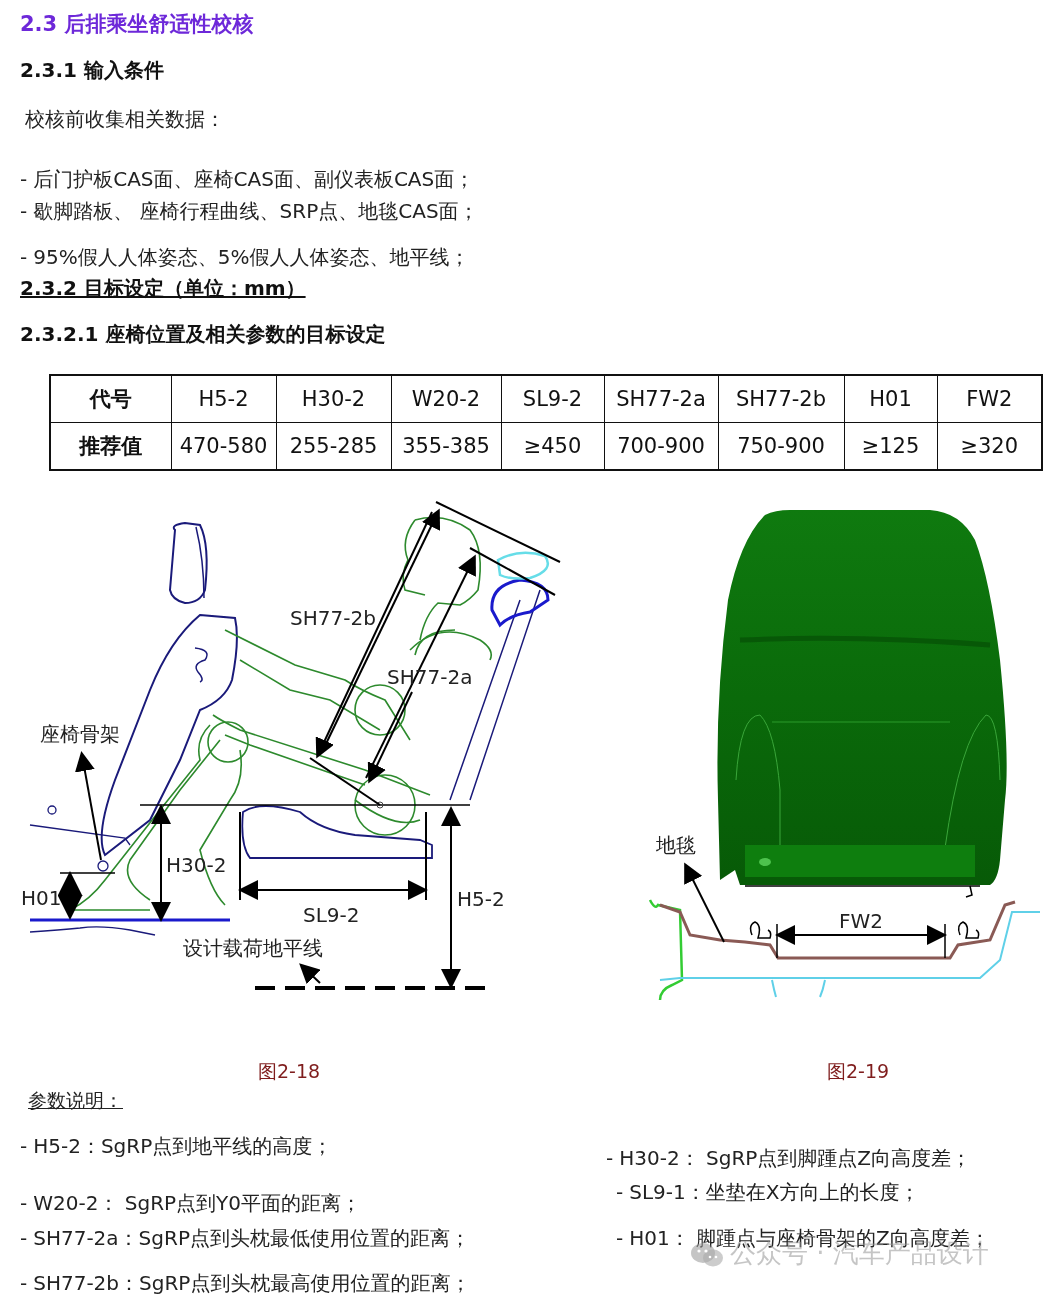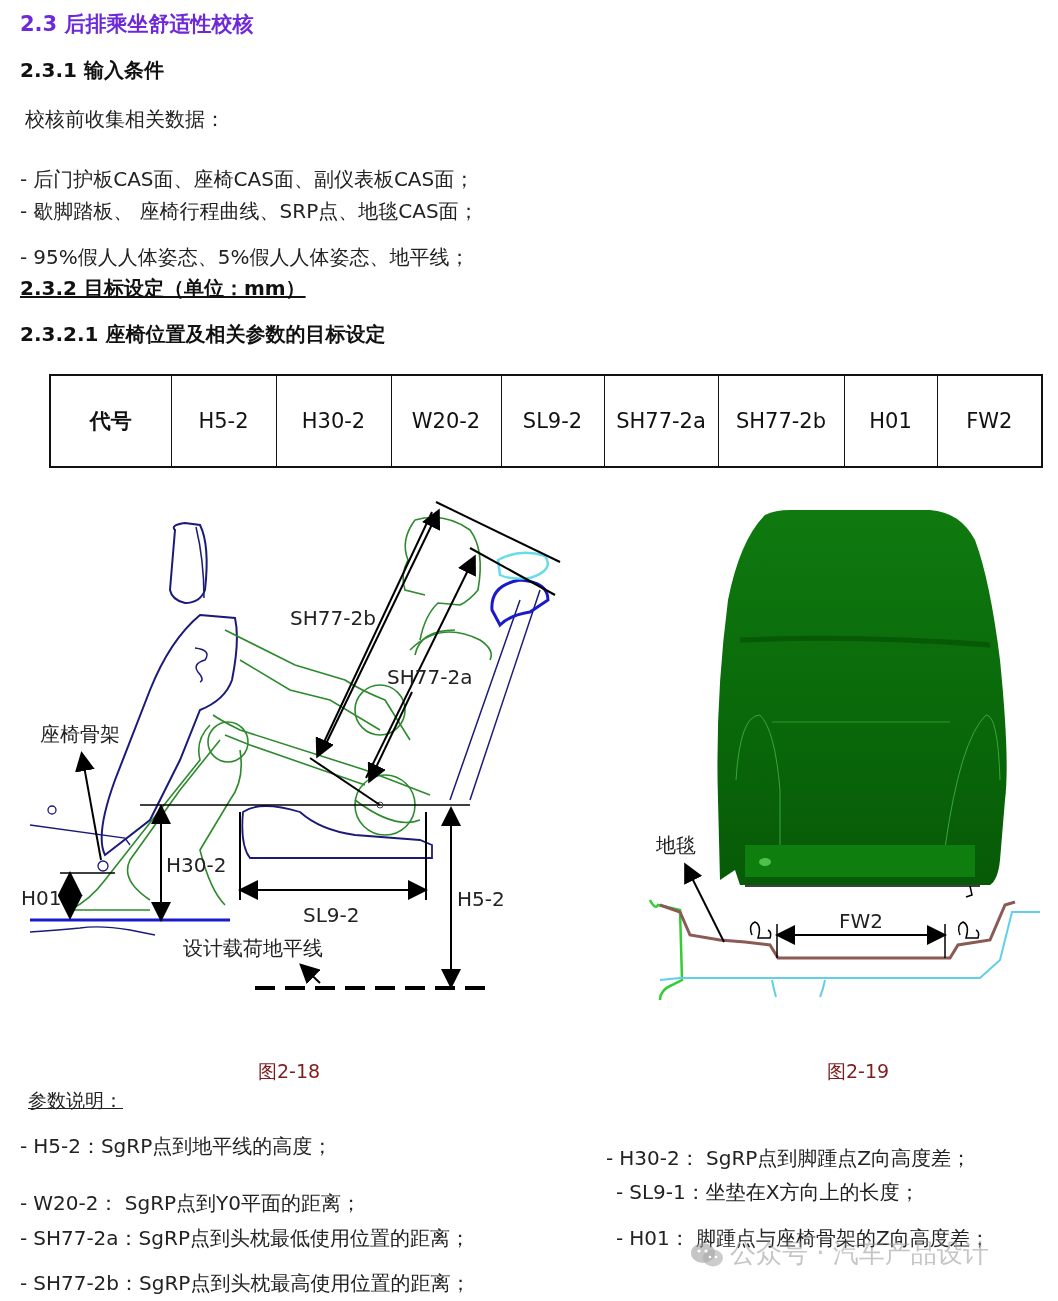--- a/index.html
+++ b/index.html
@@ -56,20 +56,31 @@
     <td class="hd">代号</td>
     <td>H5-2</td>
     <td>H30-2</td>
     <td>W20-2</td>
     <td>SL9-2</td>
     <td>SH77-2a</td>
     <td>SH77-2b</td>
     <td>H01</td>
     <td>FW2</td>
   </tr>
+  <tr>
+    <td class="hd">推荐值</td>
+    <td>470-580</td>
+    <td>255-285</td>
+    <td>355-385</td>
+    <td>≥450</td>
+    <td>700-900</td>
+    <td>750-900</td>
+    <td>≥125</td>
+    <td>≥320</td>
+  </tr>
 </tbody>
   </table>
 
 <svg class="abs" style="left:0; top:500px;" width="600" height="500" viewBox="0 500 600 500">
   <defs>
     <marker id="ah" markerWidth="10" markerHeight="10" refX="8" refY="5" orient="auto">
       <path d="M0,0 L10,5 L0,10 z" fill="#000"></path>
     </marker>
   </defs>
 

